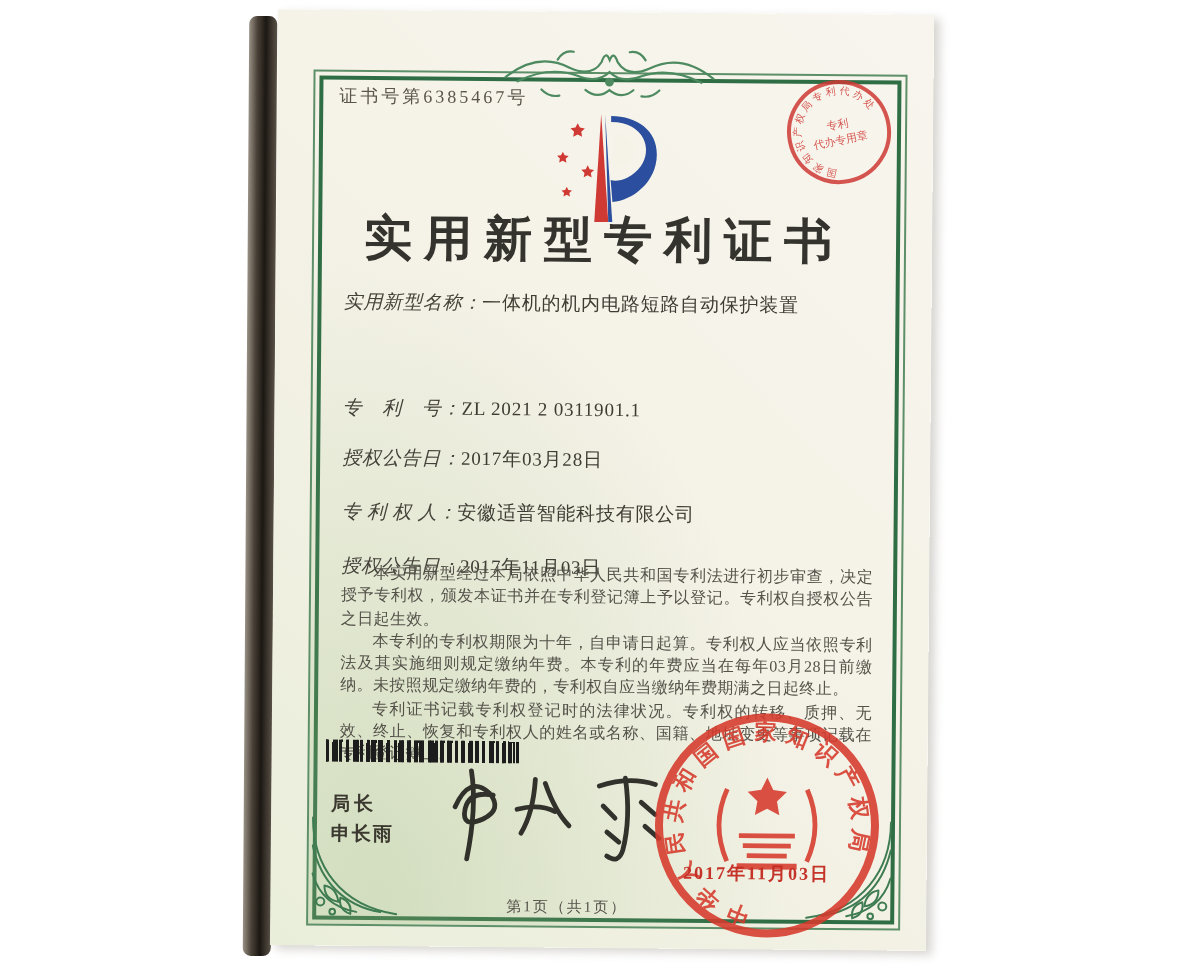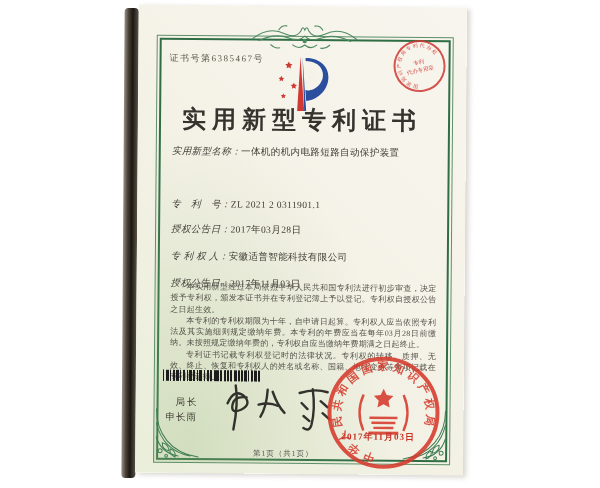--- a/index.html
+++ b/index.html
@@ -24,21 +24,21 @@
   }
   .frame-inner{
     position:absolute;left:2px;top:2px;right:2px;bottom:2px;
     border:2px solid #2f6d45;
   }
   .frame-tint{
     position:absolute;left:0;top:0;right:0;bottom:0;pointer-events:none;
     background:radial-gradient(ellipse at 12% 96%,rgba(150,182,122,.30),rgba(150,182,122,0) 55%);
   }
   .cert-no{
-    position:absolute;left:31px;top:47px;font-size:9px;letter-spacing:1.5px;color:#5b564b;
+    position:absolute;left:31px;top:37px;font-size:9px;letter-spacing:1.5px;color:#5b564b;
   }
   .logo{position:absolute;left:128px;top:47px;width:64px;height:62px;}
   .title{
     position:absolute;left:0;top:98px;width:328px;text-align:center;
     font-size:24px;font-weight:600;letter-spacing:6px;color:#35332d;
   }
   .agency-seal{position:absolute;left:254px;top:32px;width:54px;height:54px;transform:rotate(-12deg);opacity:.85;}
   .field-row{position:absolute;left:34px;font-size:9.5px;color:#45423a;white-space:nowrap;letter-spacing:.4px;}
   .field-label{color:#45423a;font-style:italic;}
   .field-value{color:#3f3c34;}
@@ -47,22 +47,22 @@
     font-size:8px;line-height:11.3px;color:#55524a;text-align:justify;letter-spacing:.2px;
   }
   .body-text p{margin:0;text-indent:2em;}
   .barcode{
     position:absolute;left:27px;top:365px;width:98px;height:11px;
     background-image:
       repeating-linear-gradient(90deg,#1c1c1c 0 1.6px,transparent 1.6px 3.4px),
       repeating-linear-gradient(90deg,#1c1c1c 0 1px,transparent 1px 5.2px),
       repeating-linear-gradient(90deg,#1c1c1c 0 .8px,transparent .8px 7.6px);
   }
-  .officer-title{position:absolute;left:40px;top:391px;font-size:9.5px;font-weight:400;color:#3b382f;letter-spacing:2px;}
-  .officer-name{position:absolute;left:30px;top:406px;font-size:9.5px;font-weight:400;color:#3b382f;letter-spacing:1px;}
+  .officer-title{position:absolute;left:30px;top:391px;font-size:9.5px;font-weight:700;color:#3b382f;letter-spacing:2px;}
+  .officer-name{position:absolute;left:30px;top:406px;font-size:9.5px;font-weight:700;color:#3b382f;letter-spacing:1px;}
   .signature{position:absolute;left:80px;top:372px;width:124px;height:58px;}
   .main-seal{position:absolute;left:190px;top:348px;width:116px;height:116px;opacity:.88;}
   .seal-date{
     position:absolute;left:188px;top:424px;width:110px;text-align:center;
     font-size:9px;font-weight:700;color:#c32a20;letter-spacing:1px;opacity:.95;
   }
   .page-footer{position:absolute;left:118px;top:443px;width:95px;text-align:left;font-size:7.5px;color:#55524a;letter-spacing:1px;}
   .ornament-top{position:absolute;left:110px;top:15px;width:112px;height:32px;}
   .corner{position:absolute;width:48px;height:52px;}
   .corner-br{left:264px;top:402px;}

